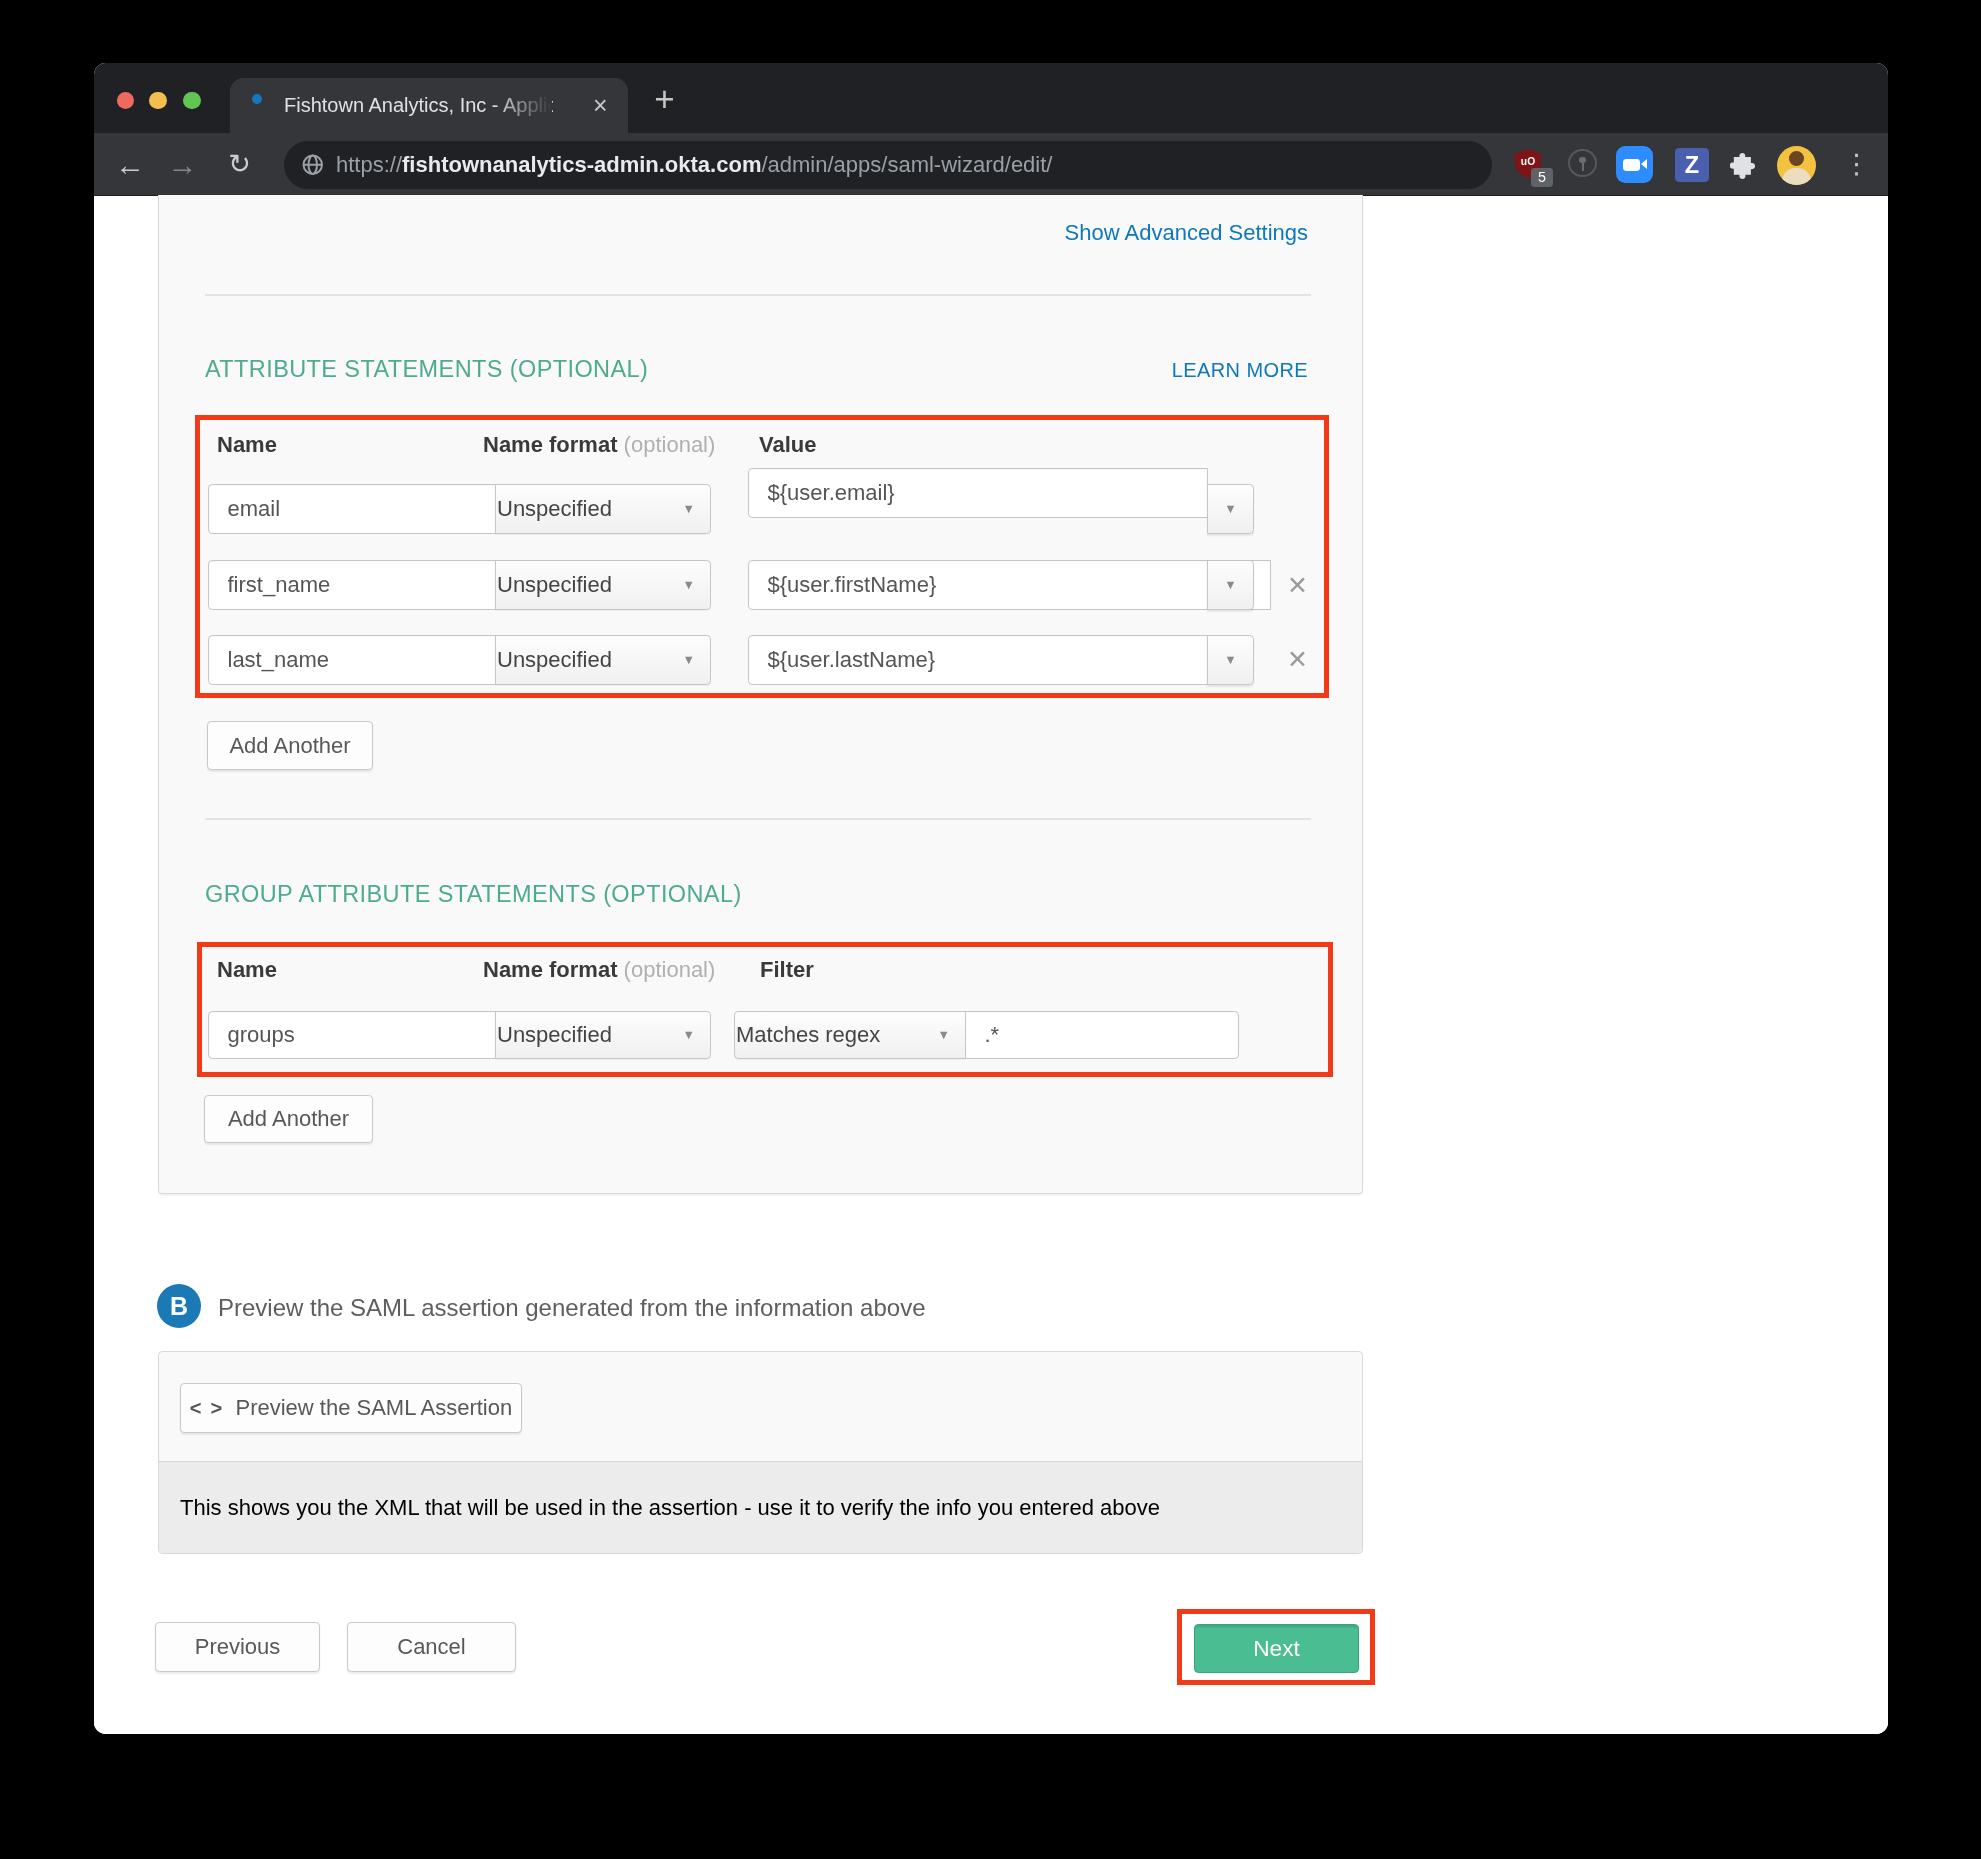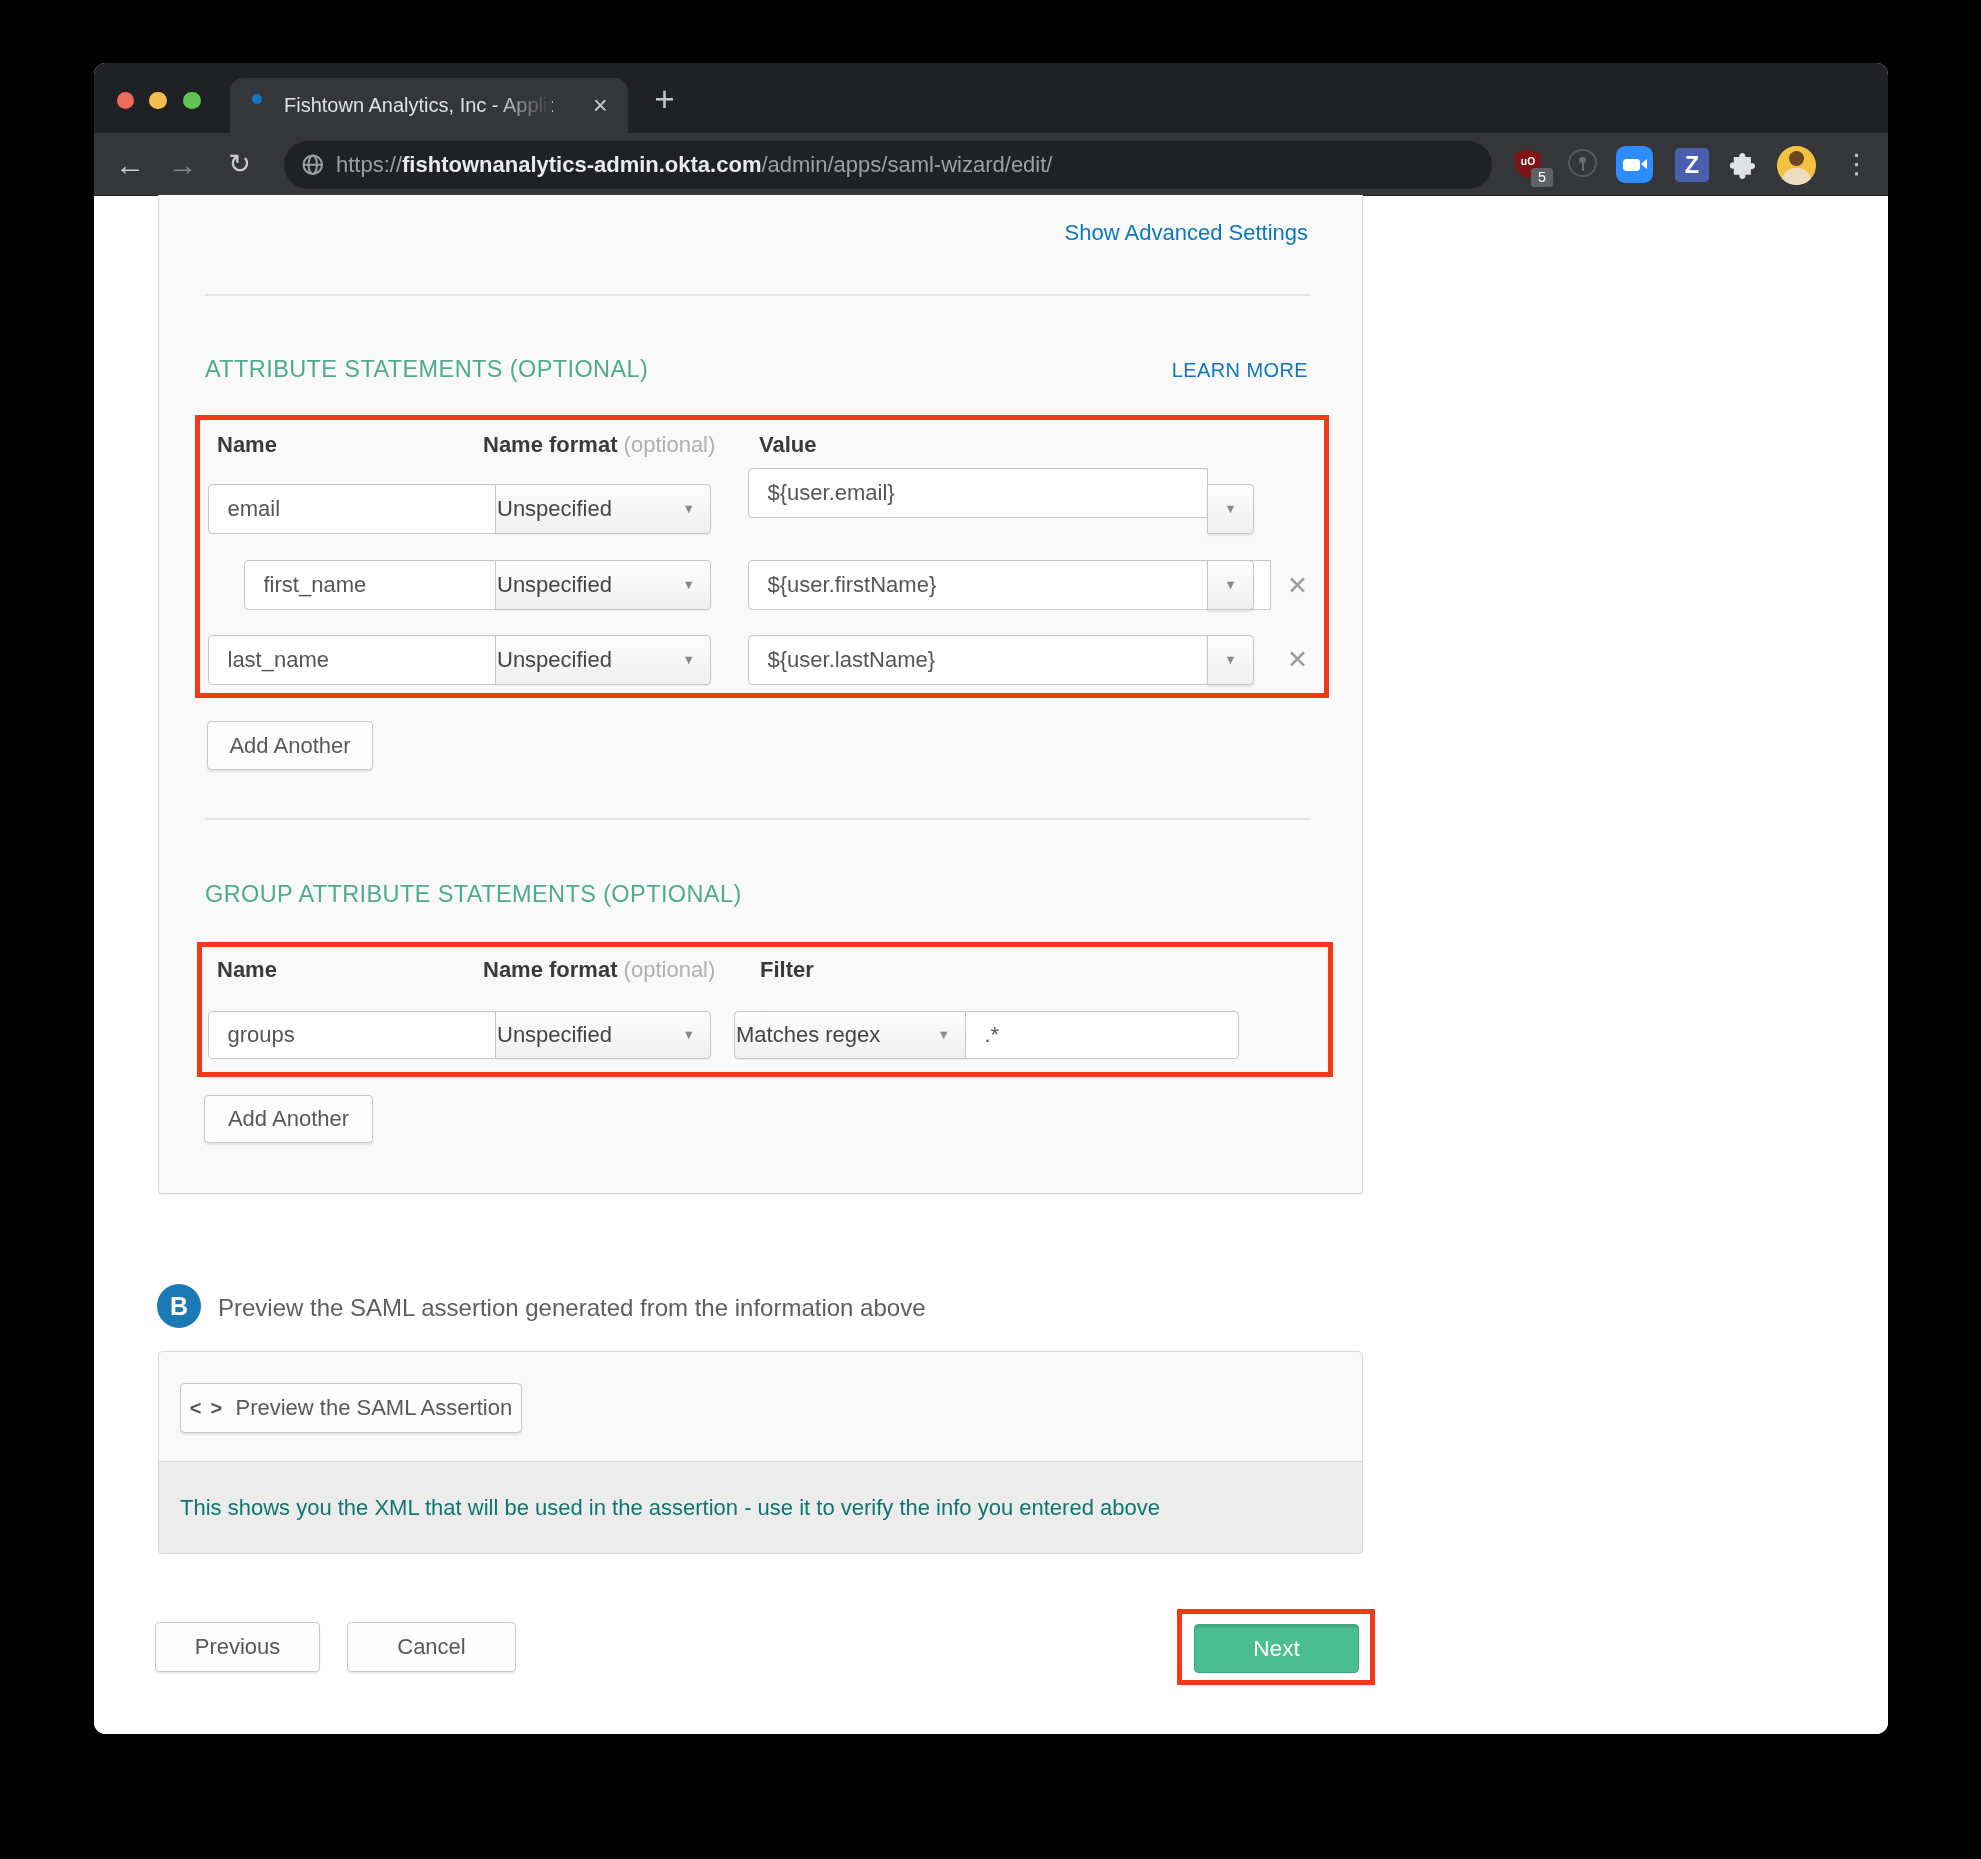--- a/index.html
+++ b/index.html
@@ -65,21 +65,21 @@
   .selectbox .caret{position:absolute;right:15px;top:0;font-size:12.6px;color:#8a8a8a;}
   .dd-btn{position:absolute;width:47px;height:50px;background:linear-gradient(#fdfdfd,#f0f0f0);border:0.8px solid #c6c6c6;border-radius:0 4.2px 4.2px 0;text-align:center;line-height:48px;font-size:12.6px;color:#8a8a8a;box-shadow:0 1.7px 1.7px rgba(0,0,0,0.08);}
   .row-x{position:absolute;width:37px;height:37px;text-align:center;line-height:37px;font-size:25px;color:#9a9a9a;}
   .btn{position:absolute;background:#fdfdfd;border:0.8px solid #c8c8c8;border-radius:4.2px;box-shadow:0 1.7px 1.7px rgba(0,0,0,0.08);font-size:22px;color:#585858;text-align:center;}
   .btn-next{position:absolute;background:#4abd92;border:0.8px solid #38a57b;border-radius:4.2px;box-shadow:inset 0 2.5px 0 rgba(0,0,0,0.10);font-size:22.7px;color:#fff;text-align:center;}
   .annotation{position:absolute;border:5px solid #f23a17;pointer-events:none;z-index:9;}
   .b-circle{position:absolute;left:63px;top:1088px;width:44px;height:44px;border-radius:50%;background:#1b7ab6;color:#fff;font-size:25px;font-weight:700;text-align:center;line-height:44px;}
   .step-text{position:absolute;left:124px;top:1098px;font-size:24px;color:#5e5e5e;}
   .panel.preview{left:64px;top:1155px;width:1205px;height:203px;border-radius:4.2px;}
   .pv-strip{position:absolute;left:0;bottom:0;width:100%;height:92px;background:#ececec;border-top:0.8px solid #d8d8d8;border-radius:0 0 4.2px 4.2px;}
-  .pv-note{position:absolute;left:21px;top:0;height:92px;line-height:92px;font-size:22px;color:#0f766e;white-space:nowrap;}
+  .pv-note{position:absolute;left:21px;top:0;height:92px;line-height:92px;font-size:22px;color:#000000;white-space:nowrap;}
   .code-ic{font-weight:700;color:#555;font-size:20px;letter-spacing:1.7px;margin-right:11.7px;}
 </style>
 </head>
 <body>
 
 <div class="screen">
   <div class="window">
 
     <div class="titlebar">
       <div class="light red"></div>
@@ -153,21 +153,21 @@
         <div class="col-label" style="left:600px;top:237px;">Value</div>
 
         <div>
           <input class="txt-input joined-left" style="left: 49px; top: 289px; width: 288px;" readonly="" value="email">
           <div class="selectbox joined-right" style="left:336px;top:289px;width:216px;"><span>Unspecified</span><span class="caret">▼</span></div>
           <input class="txt-input joined-left" style="left: 589px; top: 273px; width: 460px;" readonly="" value="${user.email}">
           <div class="dd-btn" style="left:1048px;top:289px;">▼</div>
         </div>
 
         <div>
-          <input class="txt-input joined-left" style="left: 49px; top: 365px; width: 288px; margin-left: 36px;" readonly="" value="first_name">
+          <input class="txt-input joined-left" style="left: 49px; top: 365px; width: 288px;" readonly="" value="first_name">
           <div class="selectbox joined-right" style="left:336px;top:365px;width:216px;"><span>Unspecified</span><span class="caret">▼</span></div>
           <input class="txt-input joined-left" style="left: 589px; top: 365px; width: 523px;" readonly="" value="${user.firstName}">
           <div class="dd-btn" style="left:1048px;top:365px;">▼</div>
           <div class="row-x" style="left:1120px;top:372px;">✕</div>
         </div>
 
         <div>
           <input class="txt-input joined-left" style="left: 49px; top: 440px; width: 288px;" readonly="" value="last_name">
           <div class="selectbox joined-right" style="left:336px;top:440px;width:216px;"><span>Unspecified</span><span class="caret">▼</span></div>
           <input class="txt-input joined-left" style="left: 589px; top: 440px; width: 460px;" readonly="" value="${user.lastName}">

